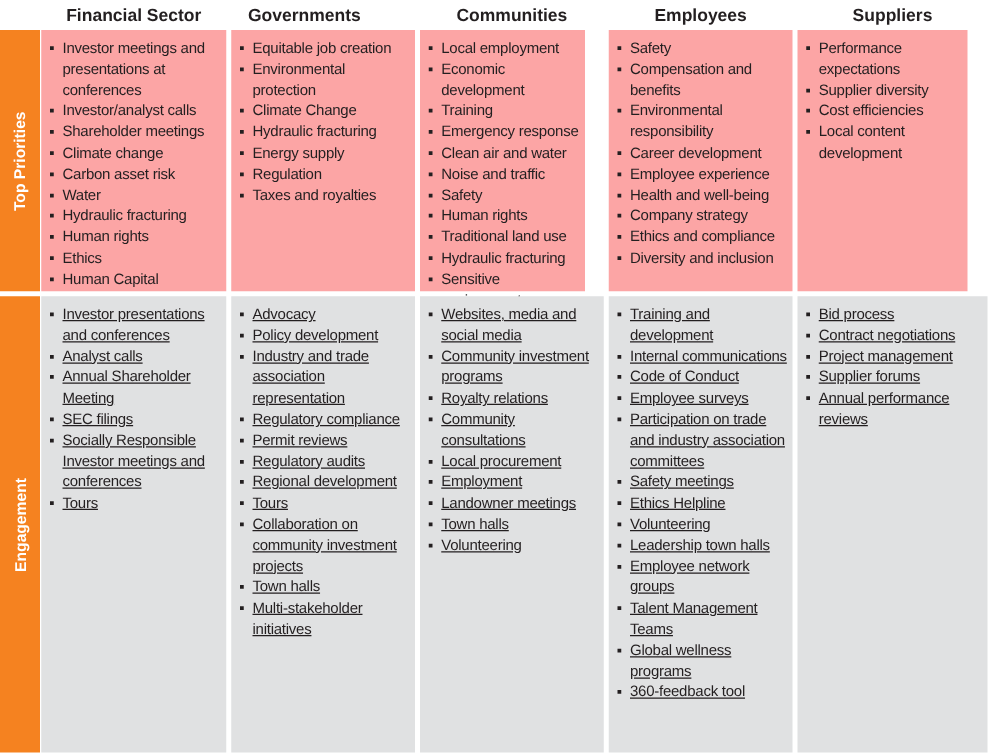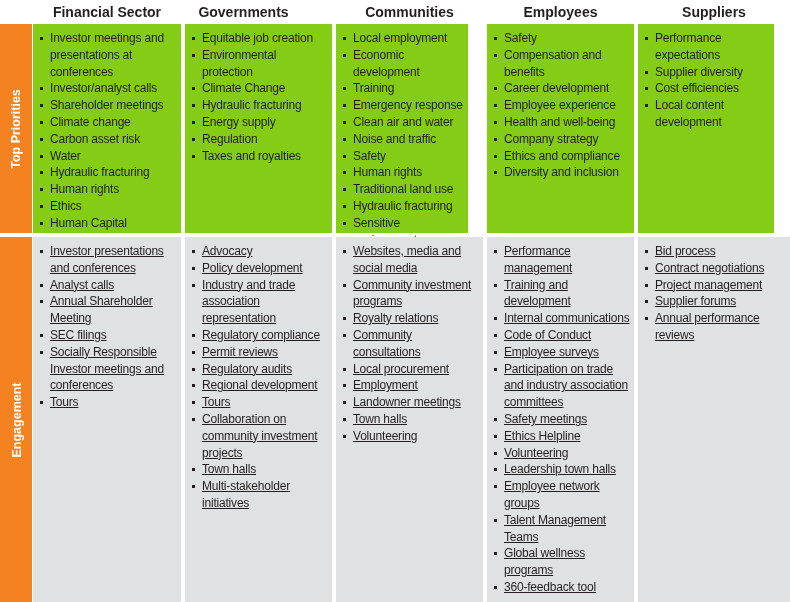--- a/index.html
+++ b/index.html
@@ -2,21 +2,21 @@
 <html><head>
 <meta charset="utf-8">
 <style>
   html,body{margin:0;padding:0;background:#fff;}
   body{width:790px;height:602px;overflow:hidden;font-family:"Liberation Sans",sans-serif;color:#231f20;}
   .grid{position:relative;width:790px;height:602px;}
   .hdr{position:absolute;top:0;height:24px;display:flex;align-items:center;justify-content:center;font-weight:bold;font-size:14px;color:#231f20;}
   .side{position:absolute;left:0;width:32px;background:#f58220;display:flex;align-items:center;justify-content:center;}
   .side span{transform:rotate(-90deg);white-space:nowrap;color:#fff;font-weight:bold;font-size:12.5px;}
   .cell{position:absolute;box-sizing:border-box;padding:6px 4px 0 6px;}
-  .r1{top:24px;height:209px;background:#84cc16;}
+  .r1{top:24px;height:209px;background:#fca5a5;}
   .r2{top:237px;height:365px;background:#e0e1e2;text-decoration:underline;}
   ul{list-style:none;margin:0;padding:0;}
   li{position:relative;padding-left:11px;font-size:12px;line-height:16.8px;letter-spacing:-0.2px;}
   li::before{content:"";position:absolute;left:1px;top:7px;width:3px;height:3px;background:#231f20;}
 </style>
 </head>
 <body>
 
 <div class="grid" id="grid">
     <div class="hdr" style="left: 33px; width: 148px;">Financial Sector</div>
@@ -64,20 +64,21 @@
         <li>Human rights</li>
         <li>Traditional land use</li>
         <li>Hydraulic fracturing</li>
         <li>Sensitive environments</li>
       </ul>
     </div>
     <div class="cell r1" style="left: 487px; width: 147px;">
       <ul>
         <li>Safety</li>
         <li>Compensation and benefits</li>
+        <li>Environmental responsibility</li>
         <li>Career development</li>
         <li>Employee experience</li>
         <li>Health and well-being</li>
         <li>Company strategy</li>
         <li>Ethics and compliance</li>
         <li>Diversity and inclusion</li>
       </ul>
     </div>
     <div class="cell r1" style="left: 638px; width: 136px;">
       <ul>
@@ -123,21 +124,20 @@
         <li>Community consultations</li>
         <li>Local procurement</li>
         <li>Employment</li>
         <li>Landowner meetings</li>
         <li>Town halls</li>
         <li>Volunteering</li>
       </ul>
     </div>
     <div class="cell r2" style="left: 487px; width: 147px;">
       <ul>
-        <li>Performance management</li>
         <li>Training and development</li>
         <li>Internal communications</li>
         <li>Code of Conduct</li>
         <li>Employee surveys</li>
         <li>Participation on trade and industry association committees</li>
         <li>Safety meetings</li>
         <li>Ethics Helpline</li>
         <li>Volunteering</li>
         <li>Leadership town halls</li>
         <li>Employee network groups</li>

